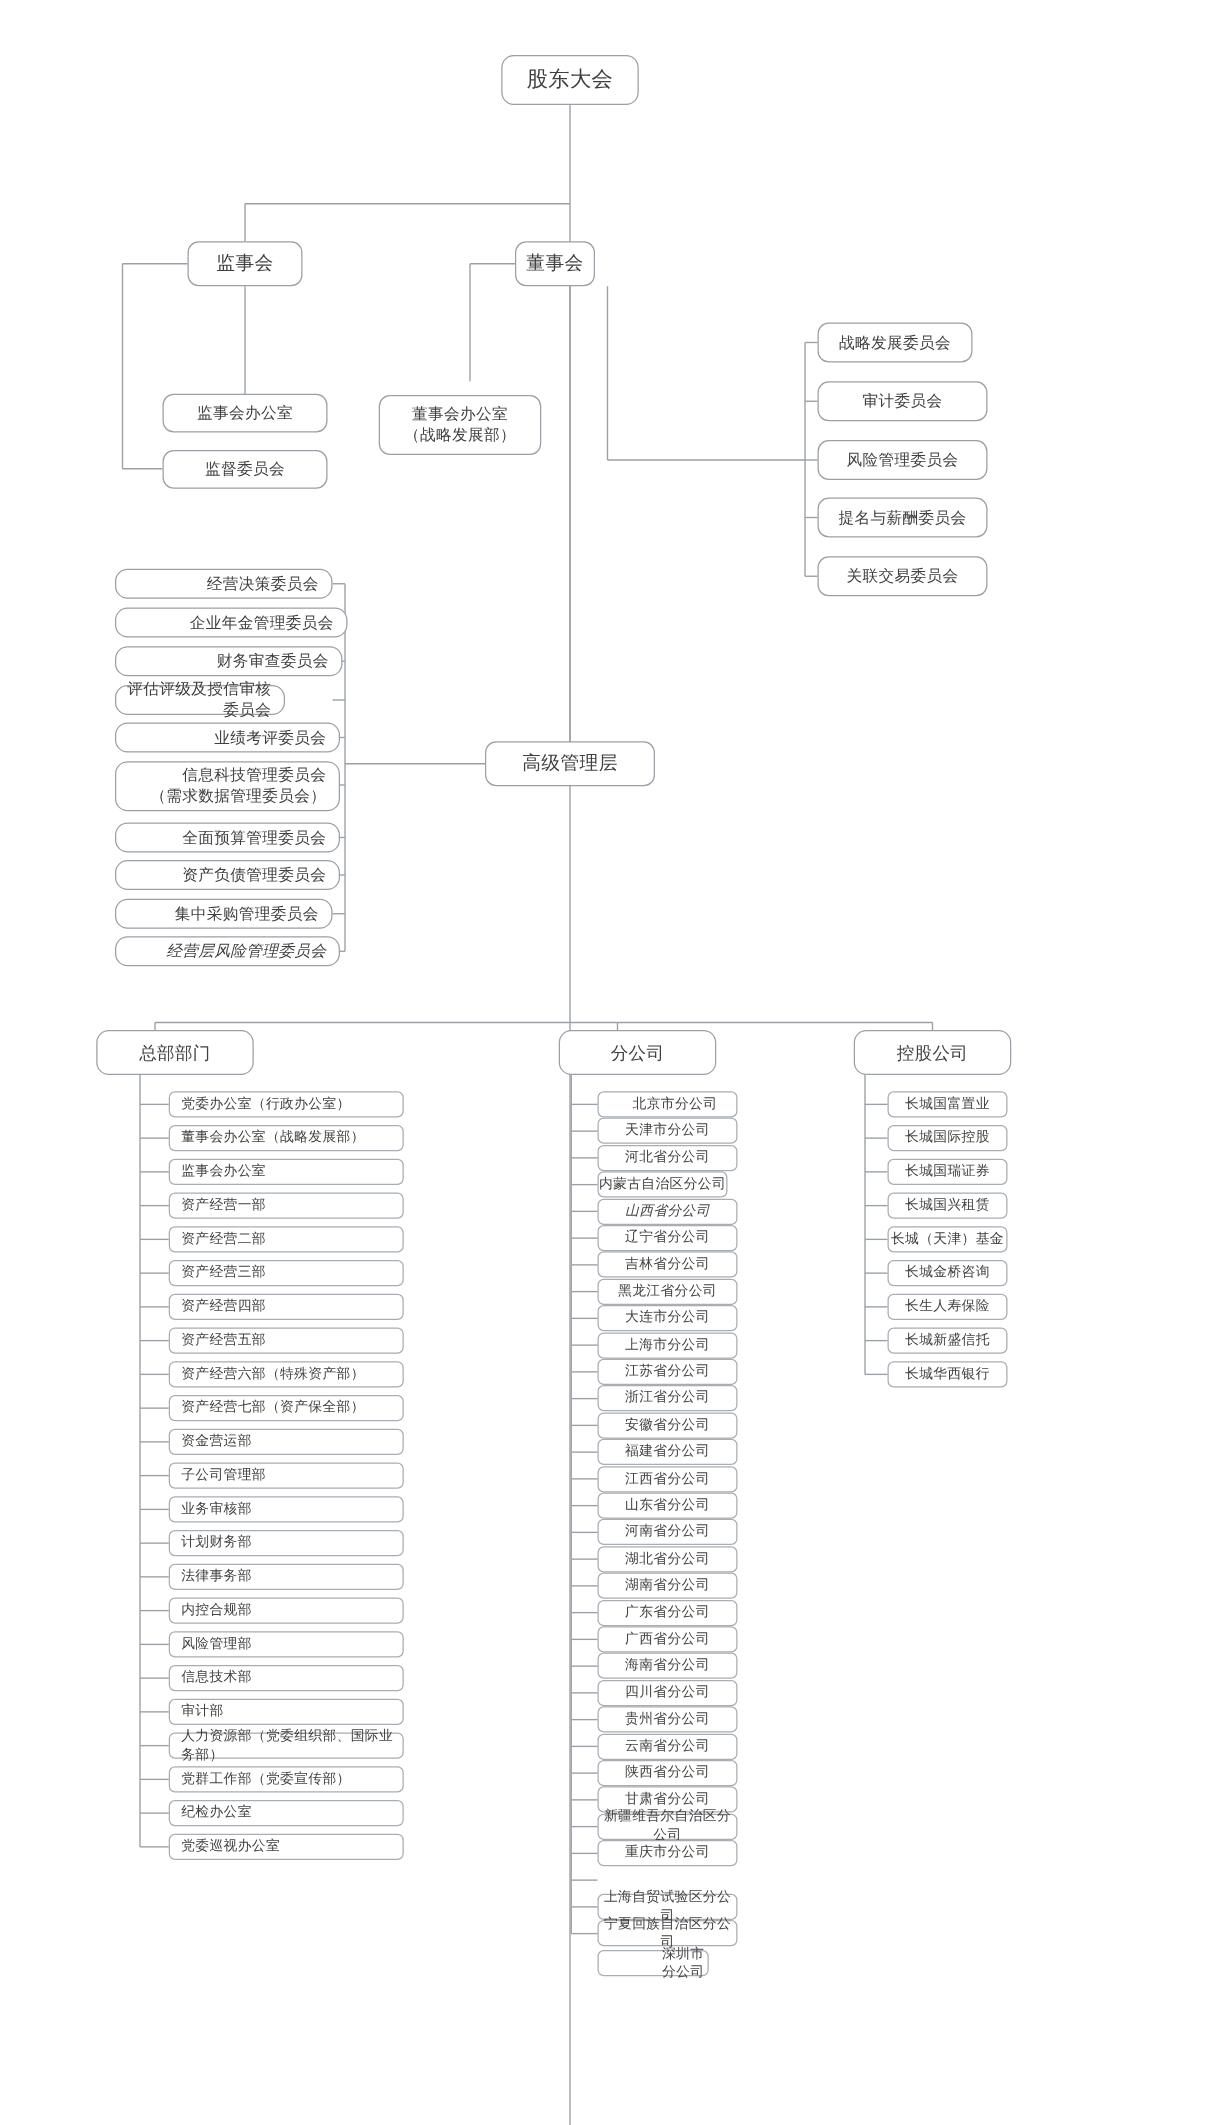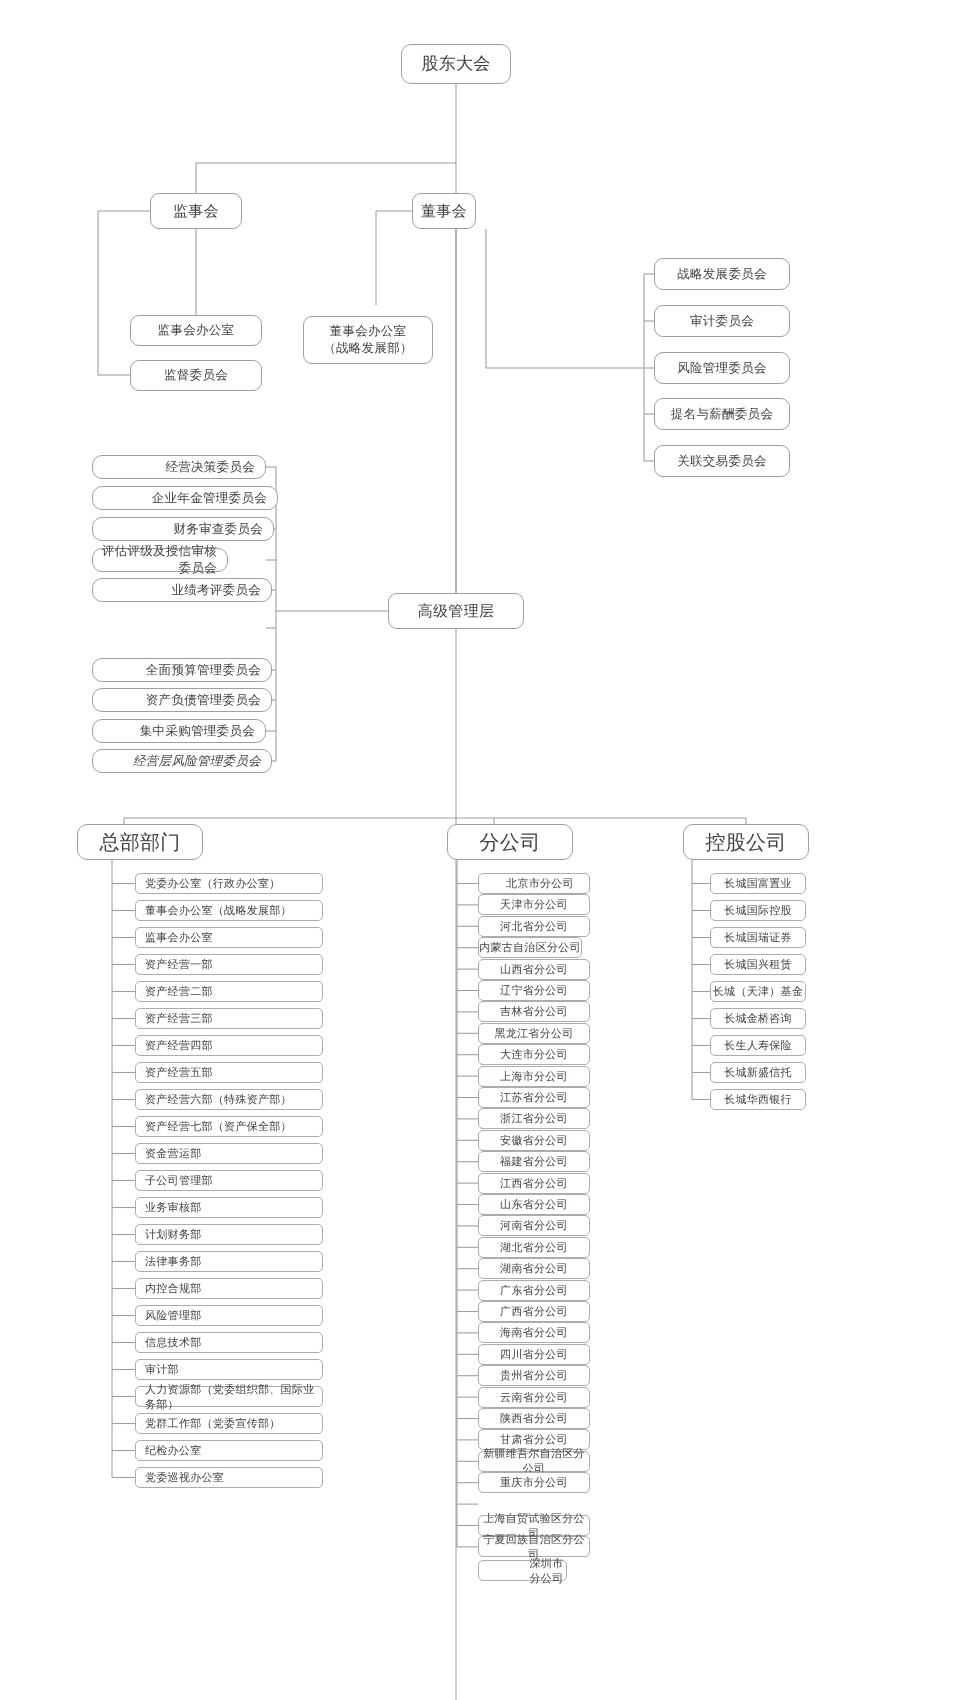--- a/index.html
+++ b/index.html
@@ -61,21 +61,21 @@
     border-radius: 9px;
   }
   .node.mgmt-committee {
     font-size: 12.5px;
     border-radius: 10px;
     justify-content: flex-end;
     text-align: right;
     padding-right: 10px;
   }
   .node.group-head {
-    font-size: 20px;
+    font-size: 14px;
     border-radius: 10px;
   }
   .node.leaf {
     font-size: 11px;
     border-radius: 5px;
     border-color: #a8adb3;
   }
   .node.leaf.dept {
     justify-content: flex-start;
     text-align: left;
@@ -144,33 +144,35 @@
 
   <div class="node lvl2" style="left:150px; top:193px; width:92px; height:36px;">监事会</div>
   <div class="node lvl2" style="left:412px; top:193px; width:64px; height:36px;">董事会</div>
 
   <div class="node office" style="left:130px; top:315px; width:132px; height:31px;">监事会办公室</div>
   <div class="node office" style="left:130px; top:360px; width:132px; height:31px;">监督委员会</div>
 
   <div class="node office" style="left:303px; top:316px; width:130px; height:48px;">董事会办公室
 （战略发展部）</div>
 
-  <div class="node committee" style="left:654px; top:258px; width:136px; height:32px;">战略发展委员会</div>
+  <div class="node committee" style="left:654px; top:258px; width:124px; height:32px;">战略发展委员会</div>
   <div class="node committee" style="left:654px; top:305px; width:136px; height:32px;">审计委员会</div>
   <div class="node committee" style="left:654px; top:352px; width:136px; height:32px;">风险管理委员会</div>
   <div class="node committee" style="left:654px; top:398px; width:136px; height:32px;">提名与薪酬委员会</div>
   <div class="node committee" style="left:654px; top:445px; width:136px; height:32px;">关联交易委员会</div>
 
   <div class="node lvl2" style="left:388px; top:593px; width:136px; height:36px;">高级管理层</div>
 
   <div class="node mgmt-committee" style="left:92px; top:455px; width:174px; height:24px;">经营决策委员会</div>
   <div class="node mgmt-committee" style="left:92px; top:486px; width:186px; height:24px;">企业年金管理委员会</div>
   <div class="node mgmt-committee" style="left:92px; top:517px; width:182px; height:24px;">财务审查委员会</div>
   <div class="node mgmt-committee" style="left:92px; top:548px; width:136px; height:24px;">评估评级及授信审核委员会</div>
   <div class="node mgmt-committee" style="left:92px; top:578px; width:180px; height:24px;">业绩考评委员会</div>
+  <div class="node mgmt-committee" style="left:92px; top:609px; width:180px; height:40px;">信息科技管理委员会
+（需求数据管理委员会）</div>
   <div class="node mgmt-committee" style="left:92px; top:658px; width:180px; height:24px;">全面预算管理委员会</div>
   <div class="node mgmt-committee" style="left:92px; top:688px; width:180px; height:24px;">资产负债管理委员会</div>
   <div class="node mgmt-committee" style="left:92px; top:719px; width:174px; height:24px;">集中采购管理委员会</div>
   <div class="node mgmt-committee" style="left:92px; top:749px; width:180px; height:24px;font-style:italic;">经营层风险管理委员会</div>
 
   <div class="node group-head" style="left:77px; top:824px; width:126px; height:36px;">总部部门</div>
   <div class="node group-head" style="left:431px; top:824px; width:126px; height:36px;margin-left:16px;">分公司</div>
   <div class="node group-head" style="left:683px; top:824px; width:126px; height:36px;">控股公司</div>
 
   <div id="col-headquarters">
@@ -196,21 +198,21 @@
       <div class="node leaf dept" style="left: 135px; top: 1386px; width: 188px; height: 21px;">人力资源部（党委组织部、国际业务部）</div>
       <div class="node leaf dept" style="left: 135px; top: 1413px; width: 188px; height: 21px;">党群工作部（党委宣传部）</div>
       <div class="node leaf dept" style="left: 135px; top: 1440px; width: 188px; height: 21px;">纪检办公室</div>
       <div class="node leaf dept" style="left: 135px; top: 1467px; width: 188px; height: 21px;">党委巡视办公室</div>
     </div>
   <div id="col-branches">
       <div class="node leaf branch" style="left: 478px; top: 873px; width: 112px; height: 21px; padding-left: 12px;">北京市分公司</div>
       <div class="node leaf branch" style="left: 478px; top: 894.4px; width: 112px; height: 21px;">天津市分公司</div>
       <div class="node leaf branch" style="left: 478px; top: 915.8px; width: 112px; height: 21px;">河北省分公司</div>
       <div class="node leaf branch" style="left: 478px; top: 937.2px; width: 104px; height: 21px;">内蒙古自治区分公司</div>
-      <div class="node leaf branch" style="left: 478px; top: 958.6px; width: 112px; height: 21px;">山西省分公司</div>
+      <div class="node leaf branch" style="left: 478px; top: 958.6px; width: 112px; height: 21px; font-style: italic;">山西省分公司</div>
       <div class="node leaf branch" style="left: 478px; top: 980px; width: 112px; height: 21px;">辽宁省分公司</div>
       <div class="node leaf branch" style="left: 478px; top: 1001.4px; width: 112px; height: 21px;">吉林省分公司</div>
       <div class="node leaf branch" style="left: 478px; top: 1022.8px; width: 112px; height: 21px;">黑龙江省分公司</div>
       <div class="node leaf branch" style="left: 478px; top: 1044.2px; width: 112px; height: 21px;">大连市分公司</div>
       <div class="node leaf branch" style="left: 478px; top: 1065.6px; width: 112px; height: 21px;">上海市分公司</div>
       <div class="node leaf branch" style="left: 478px; top: 1087px; width: 112px; height: 21px;">江苏省分公司</div>
       <div class="node leaf branch" style="left: 478px; top: 1108.4px; width: 112px; height: 21px;">浙江省分公司</div>
       <div class="node leaf branch" style="left: 478px; top: 1129.8px; width: 112px; height: 21px;">安徽省分公司</div>
       <div class="node leaf branch" style="left: 478px; top: 1151.2px; width: 112px; height: 21px;">福建省分公司</div>
       <div class="node leaf branch" style="left: 478px; top: 1172.6px; width: 112px; height: 21px;">江西省分公司</div>

